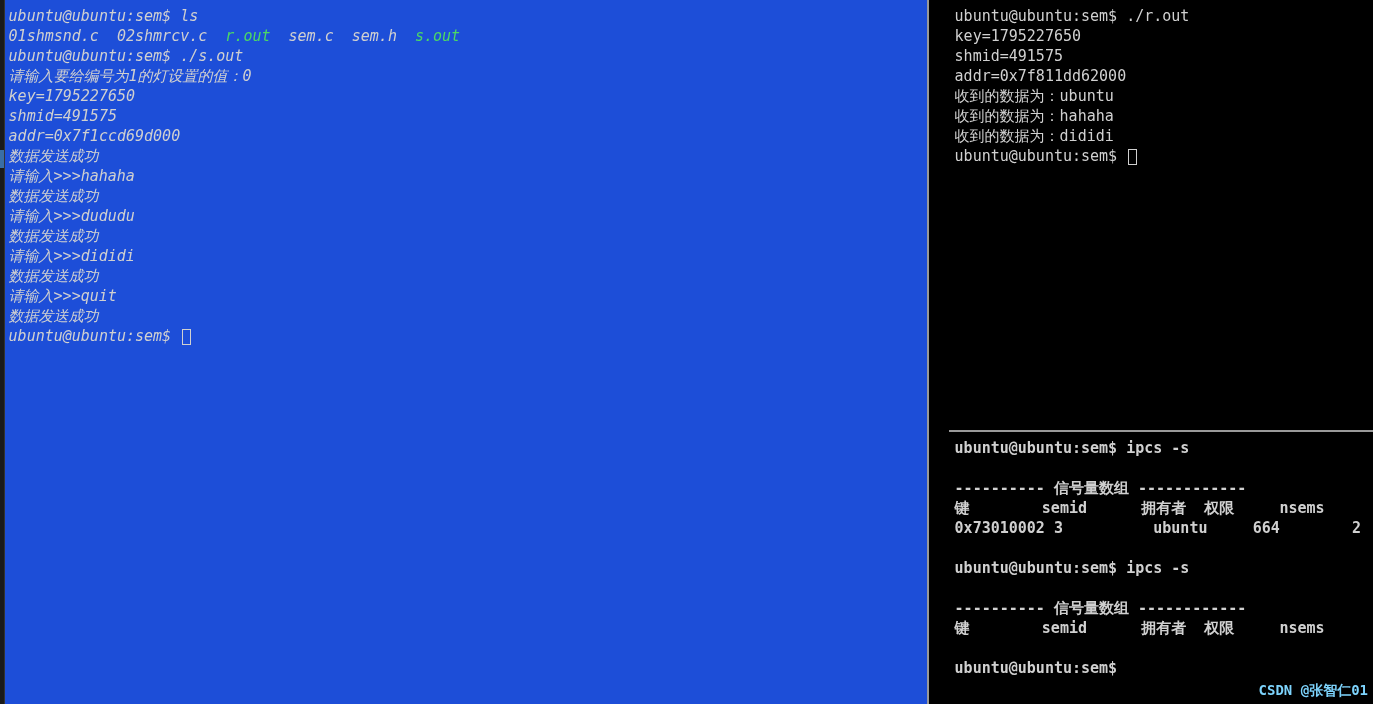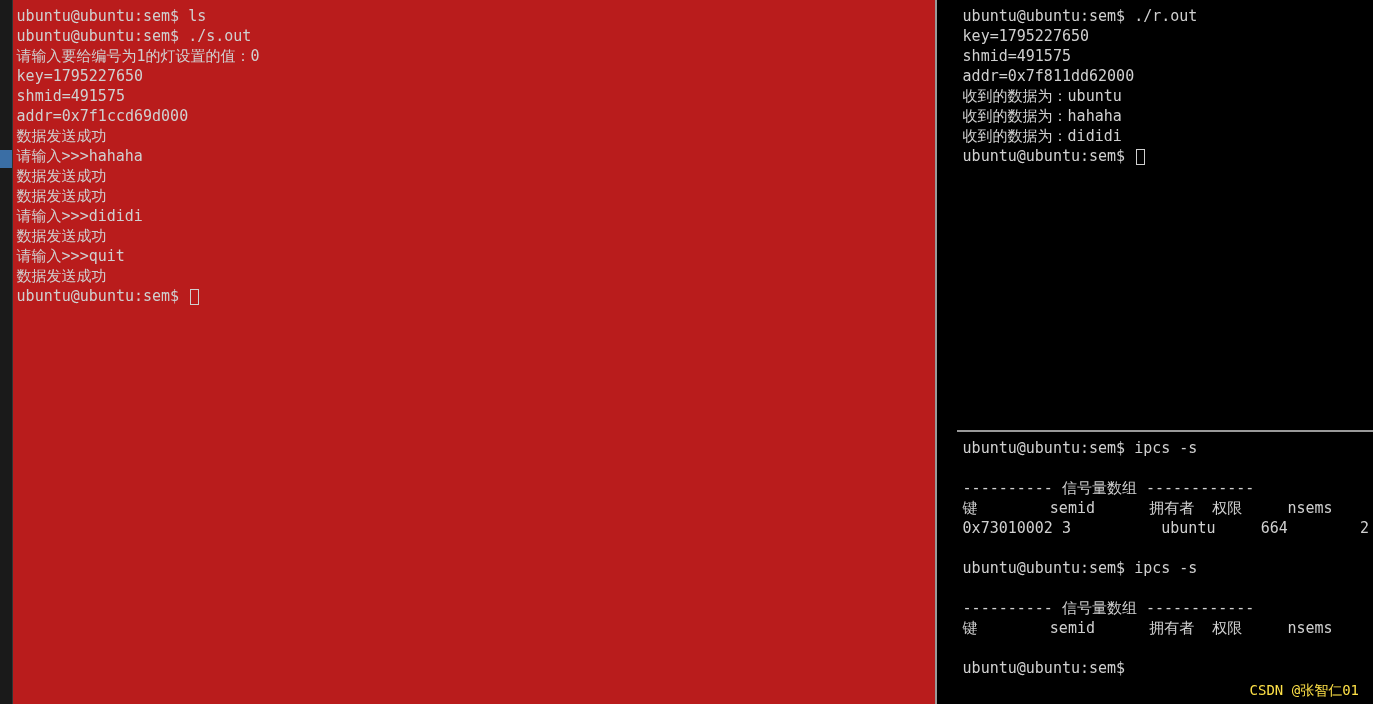--- a/index.html
+++ b/index.html
@@ -28,78 +28,82 @@
       background: #3a6ea5;
       top: 150px;
     }
     .panes {
       flex: 1;
       display: flex;
       height: 100%;
     }
     .pane-left {
       flex: 0 0 924px;
-      background: #b91c1c;
+      background: #1d4ed8;
       padding: 6px 19px 4px 4px;
       border-right: 2px solid #999;
+      font-style: italic;
     }
     .pane-right {
       flex: 1;
       display: flex;
       flex-direction: column;
       background: #000;
       margin-left: 20px;
     }
     .pane-r-top {
       flex: 0 0 432px;
       padding: 6px 4px 4px 6px;
       border-bottom: 2px solid #999;
     }
     .pane-r-bottom {
       flex: 1;
-      padding: 6px 4px 4px 6px;
+      padding: 6px 12px 4px 6px;
       position: relative;
+      font-weight: bold;
     }
     .line { white-space: pre; }
     .green { color: #4cd964; font-weight: normal; }
     .cursor {
       display: inline-block;
       width: 9px;
       height: 16px;
       border: 1px solid #d0d0d0;
       vertical-align: text-bottom;
       margin-left: 2px;
     }
     .watermark {
       position: absolute;
-      right: 14px;
+      right: 5px;
       bottom: 4px;
-      color: #fde047;
+      color: #7dd3fc;
       font-size: 14px;
     }
   </style>
 </head>
 <body>
 
 <div class="left-gutter">
   <div class="gutter-mark"></div>
 </div>
 
 <div class="panes">
 
   <div class="pane-left">
     <div class="line"><span>ubuntu@ubuntu:sem$ </span><span>ls</span></div>
+    <div class="line"><span>01shmsnd.c</span>  <span>02shmrcv.c</span>  <span class="green">r.out</span>  <span>sem.c</span>  <span>sem.h</span>  <span class="green">s.out</span></div>
     <div class="line"><span>ubuntu@ubuntu:sem$ </span><span>./s.out</span></div>
     <div class="line">请输入要给编号为1的灯设置的值：0</div>
     <div class="line">key=1795227650</div>
     <div class="line">shmid=491575</div>
     <div class="line">addr=0x7f1ccd69d000</div>
     <div class="line">数据发送成功</div>
     <div class="line">请输入&gt;&gt;&gt;hahaha</div>
     <div class="line">数据发送成功</div>
+    <div class="line">请输入&gt;&gt;&gt;dududu</div>
     <div class="line">数据发送成功</div>
     <div class="line">请输入&gt;&gt;&gt;dididi</div>
     <div class="line">数据发送成功</div>
     <div class="line">请输入&gt;&gt;&gt;quit</div>
     <div class="line">数据发送成功</div>
     <div class="line"><span>ubuntu@ubuntu:sem$ </span><span class="cursor"></span></div>
   </div>
 
   <div class="pane-right">
 

